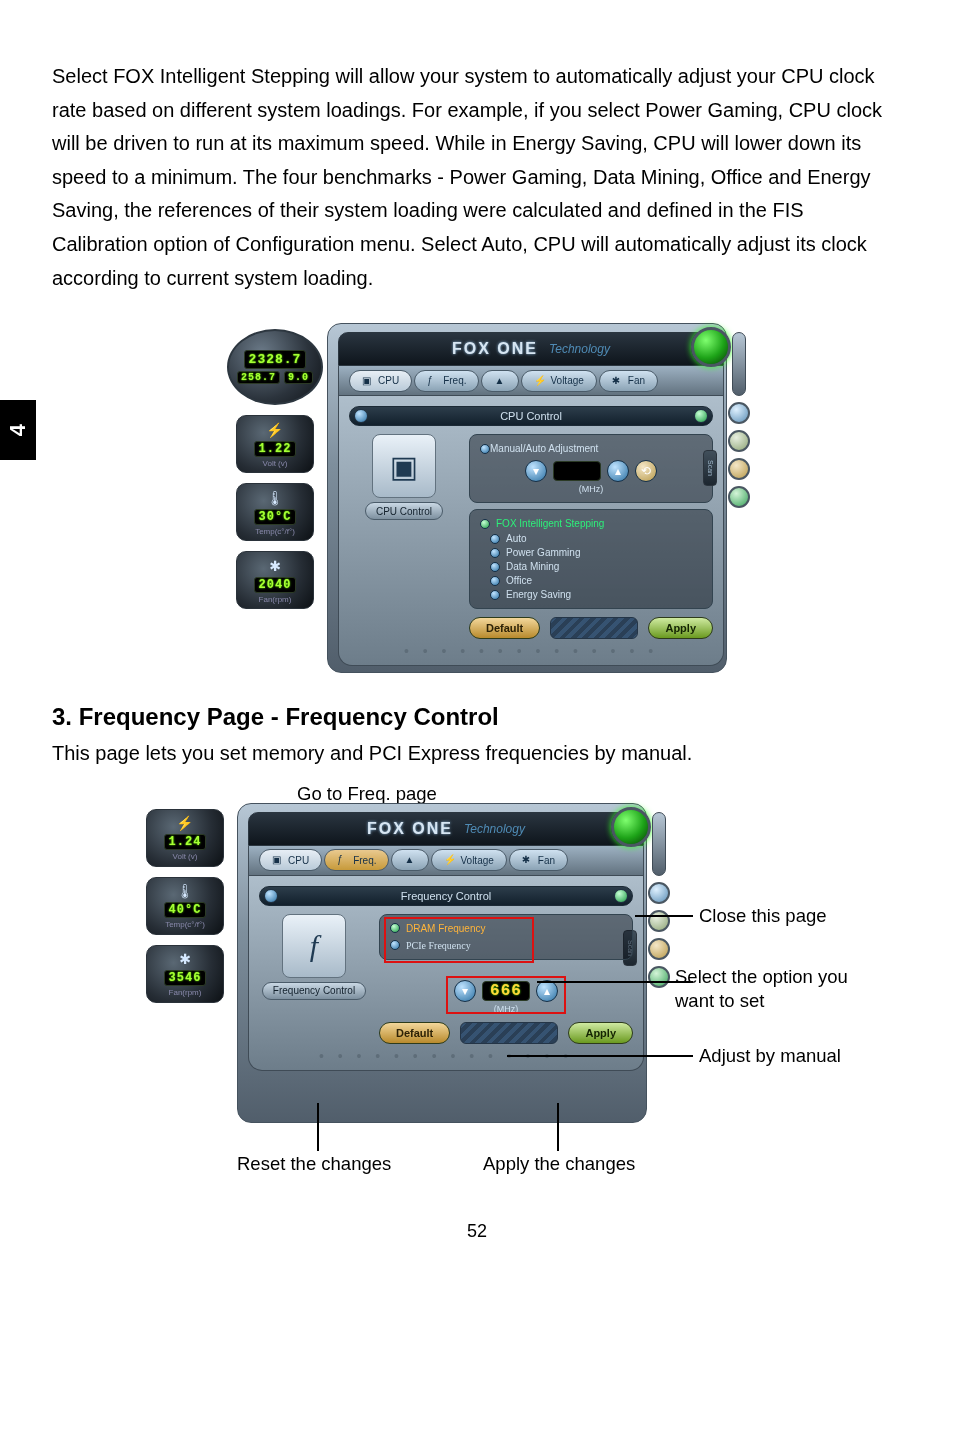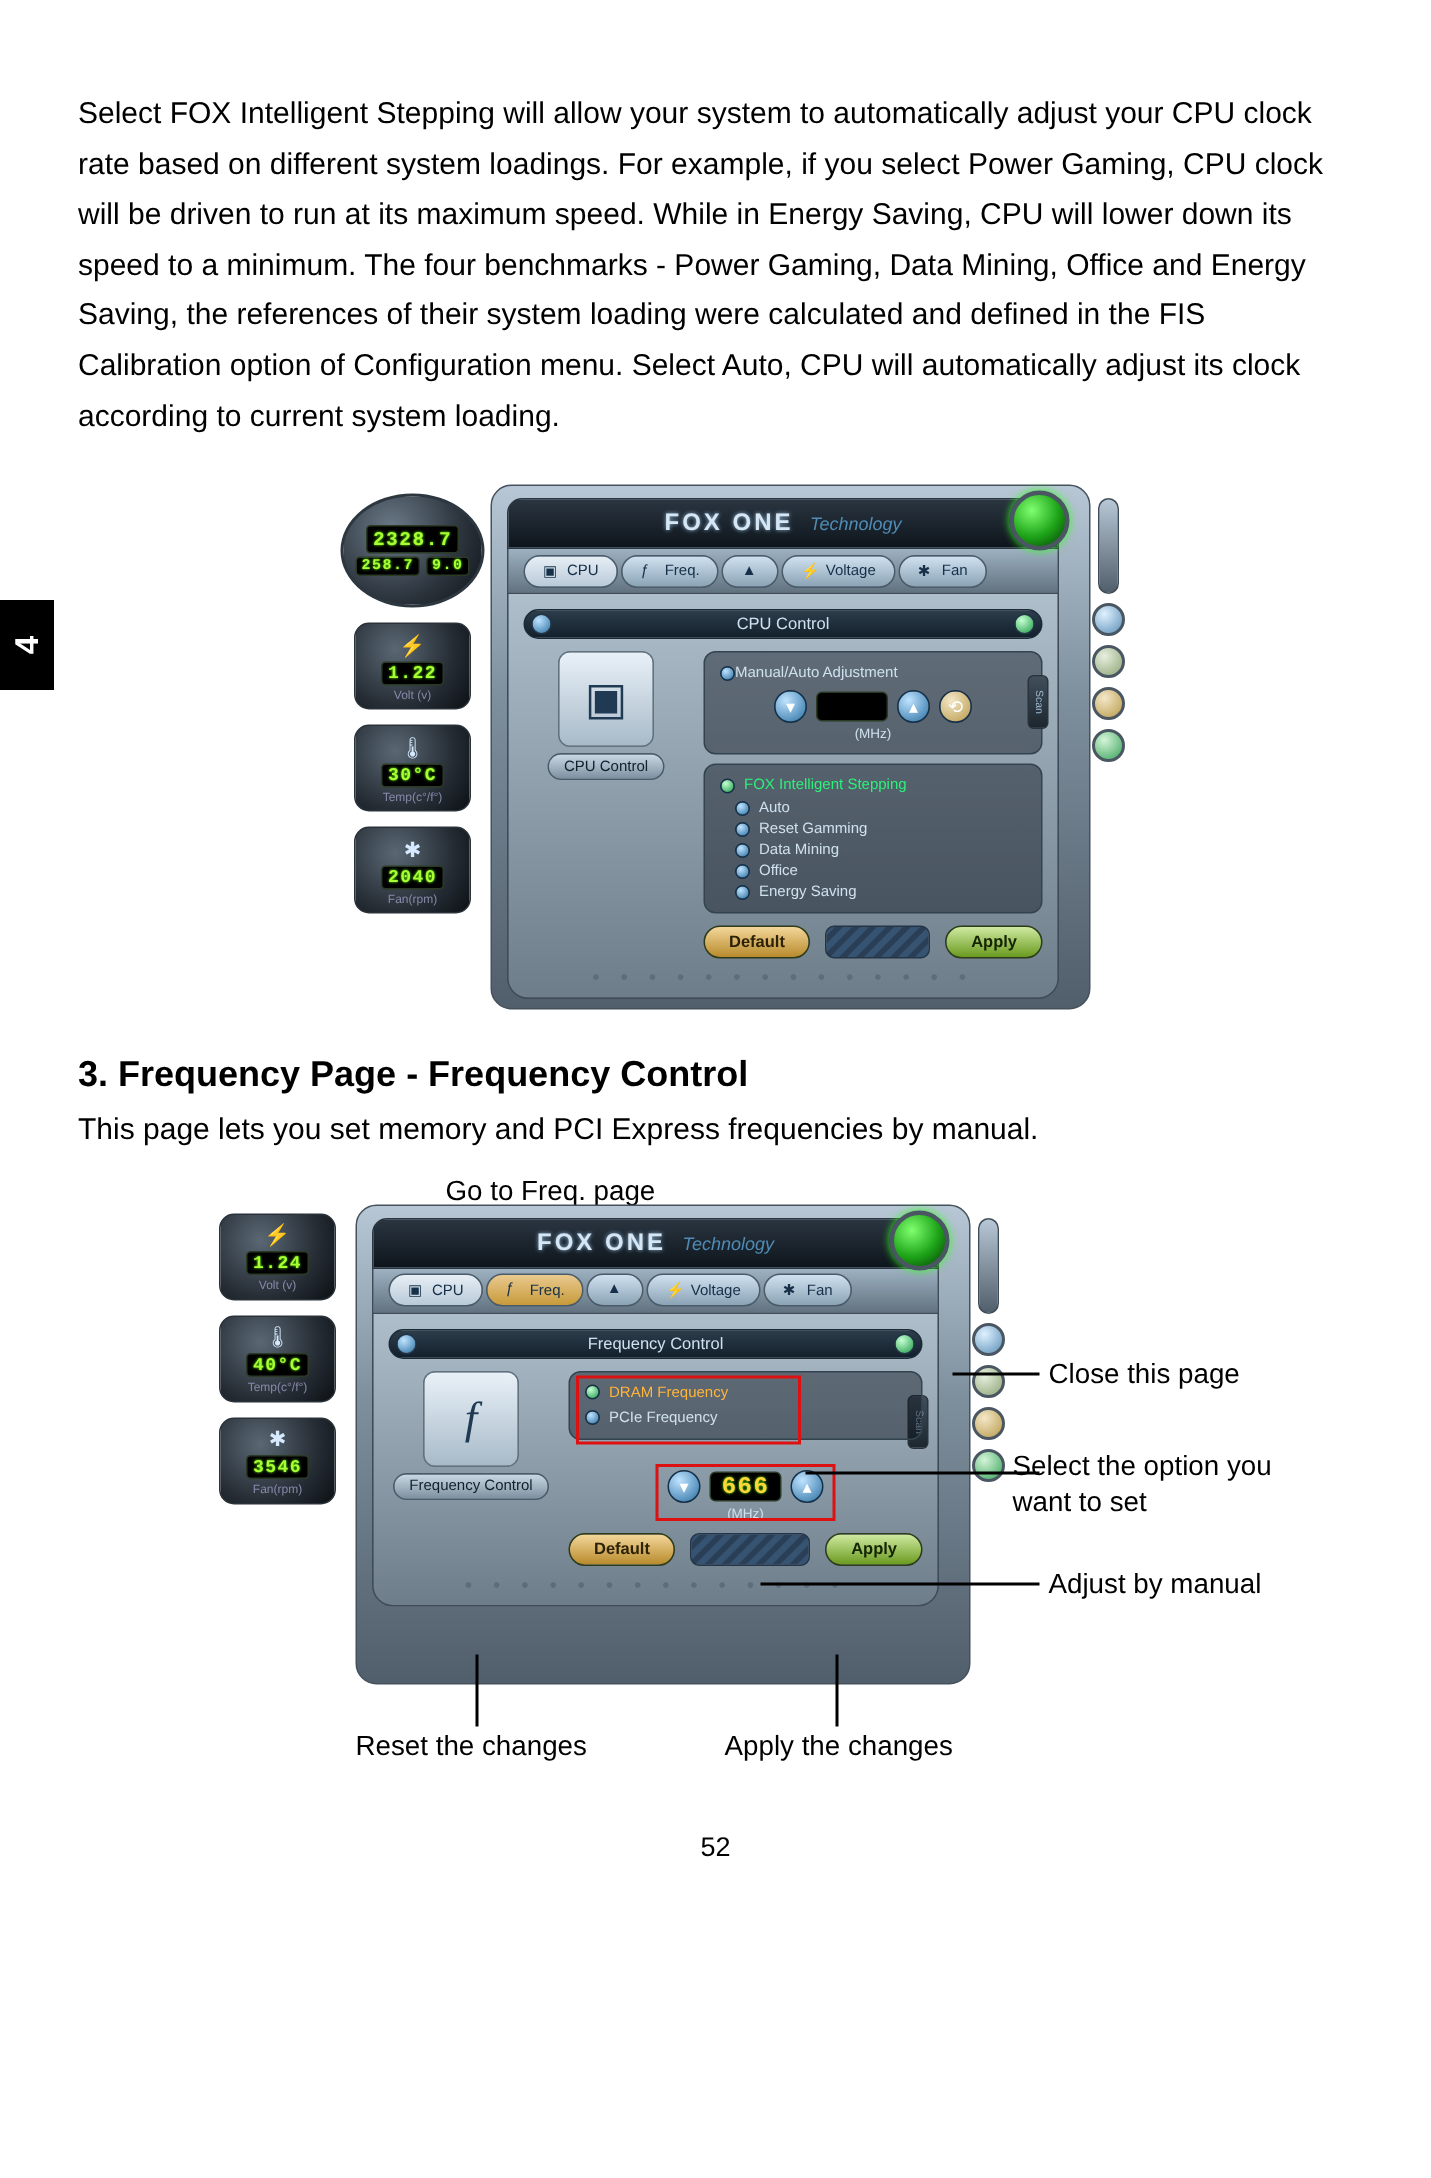--- a/index.html
+++ b/index.html
@@ -54,21 +54,21 @@
   .mini-gauge .icon { width:18px; height:18px; display:flex; align-items:center; justify-content:center; color:#d6e9ff; font-size:14px; }
   .mini-gauge .lcd {
     background:#000; border:1px solid #2b3a25; border-radius:3px;
     padding:0 4px; font-size:12px;
   }
   .mini-gauge .lbl { font-size:8px; color:#88a; }
 
   .main-panel {
     margin-left:100px;
     border-radius:14px;
-    padding:8px 20px 8px 10px;
+    padding:8px 2px 8px 10px;
     background: linear-gradient(180deg,#b7c7d5 0%,#7e8f9d 40%,#515e6b 100%);
     border:1px solid #45525e;
     position:relative;
   }
   .titlebar {
     height:34px; display:flex; align-items:center; justify-content:center;
     border-radius:10px 10px 0 0;
     background: linear-gradient(180deg,#2a3540 0%, #0e151c 100%);
     border:1px solid #2b3640;
     position:relative;
@@ -316,21 +316,21 @@
                   <span class="radio-dot g"></span>
                   <span>FOX Intelligent Stepping</span>
                 </div>
               <div class="radio-list">
                 <div class="radio-item">
                     <span class="radio-dot"></span>
                     <span>Auto</span>
                   </div>
                 <div class="radio-item">
                     <span class="radio-dot"></span>
-                    <span>Reset Gamming</span>
+                    <span>Power Gamming</span>
                   </div>
                 <div class="radio-item">
                     <span class="radio-dot"></span>
                     <span>Data Mining</span>
                   </div>
                 <div class="radio-item">
                     <span class="radio-dot"></span>
                     <span>Office</span>
                   </div>
                 <div class="radio-item">
@@ -426,21 +426,21 @@
             <div class="left-block">
               <div class="big-icon" style="font-style:italic; font-family:Georgia,serif;">f</div>
               <div class="lbl-pill">Frequency Control</div>
             </div>
             <div class="right-block">
               <div class="panel-box" style="position:relative;">
                 <div class="radio-item">
                     <span class="radio-dot g"></span>
                     <span style="color:#ffb43a">DRAM Frequency</span>
                   </div>
-                <div class="radio-item" style="margin-top:6px;">
+                <div class="radio-item" style="margin-top:6px;font-family:Liberation Serif, serif;">
                     <span class="radio-dot"></span>
                     <span>PCIe Frequency</span>
                   </div>
                 <div class="redbox" style="left:4px; top:2px; width:150px; height:46px;"></div>
               </div>
               <div style="height:14px;"></div>
               <div style="position:relative; text-align:center;">
                 <div class="spinner-row">
                   <div class="spin-btn">▾</div>
                   <div class="spin-val seg" style="color:#ffd63a">666</div>

